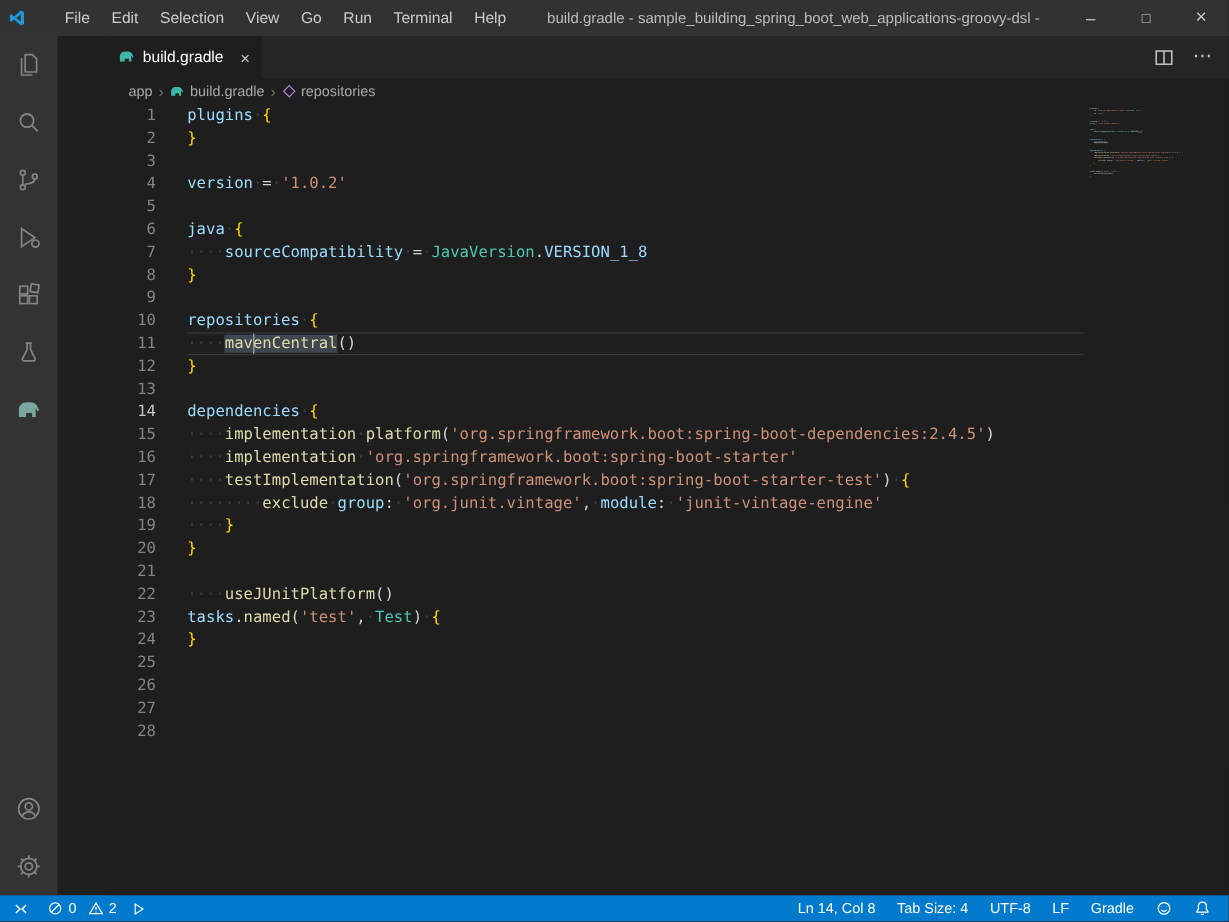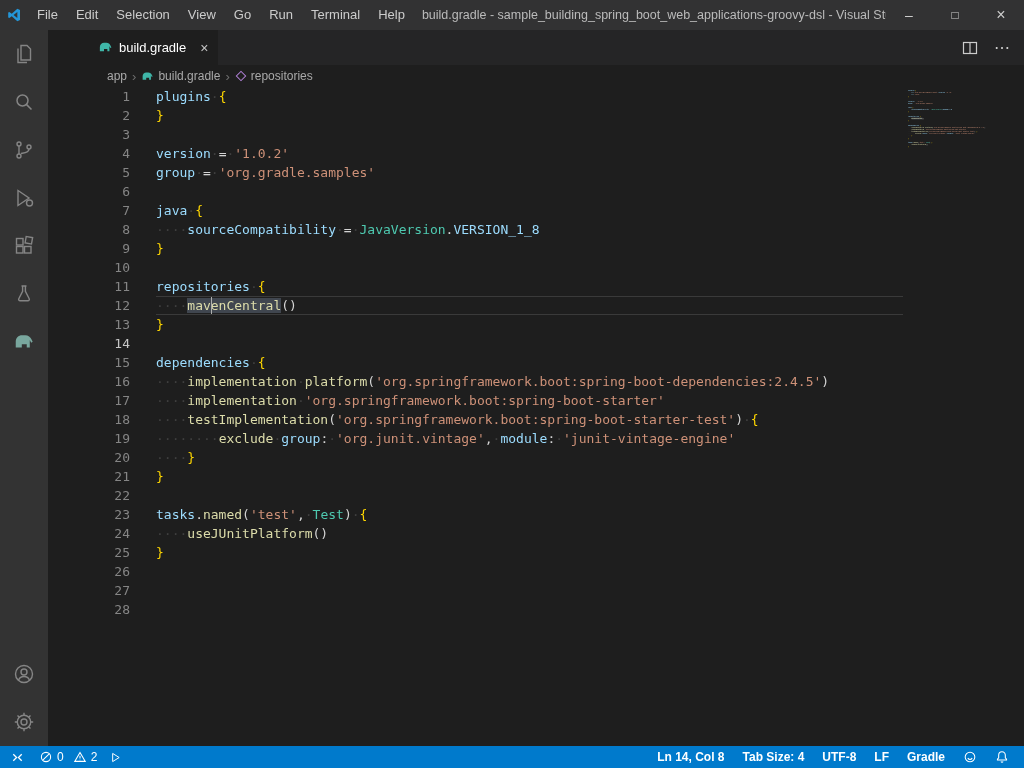--- a/index.html
+++ b/index.html
@@ -2,21 +2,21 @@
 <html style="--titlebar-bg: #323233; --activitybar-bg: #333333; --tabs-bg: #252526; --editor-bg: #1e1e1e; --statusbar-bg: #007acc; --word-hl: #40464f; --cl-border: #3a3a3a; --ln-color: #858585; --ln-active: #c6c6c6; --tok-id: #9cdcfe; --tok-fn: #dcdcaa; --tok-str: #ce9178; --tok-cls: #4ec9b0; --tok-pn: #d4d4d4; --tok-br: #ffd700; --tok-ws: #3f3f3f;"><head>
 <meta charset="utf-8">
 <style>
   * { box-sizing: border-box; }
   html,body { margin:0; padding:0; width:1024px; height:768px; overflow:hidden;
     background:#1e1e1e; font-family:"Liberation Sans", sans-serif; }
   svg { display:block; }
 
   
   .titlebar { height:30px; background:var(--titlebar-bg,#323233); display:flex; align-items:center;
-    color:#cccccc; font-size:13px; }
+    color:#cccccc; font-size:13px;gap:17px; }
   .logo { width:28px; height:30px; display:flex; align-items:center; justify-content:center; }
   .menus { display:flex; }
   .menu-item { padding:0 9px; line-height:30px; cursor:default; }
   .title-center { flex:1; text-align:center; white-space:nowrap; overflow:hidden;
     font-size:12.5px; color:#bbbbbb; padding:0 8px; }
   .window-controls { display:flex; }
   .wc { width:46px; height:30px; display:flex; align-items:center; justify-content:center;
     font-size:14px; color:#cccccc; }
 
   
@@ -71,21 +71,21 @@
     transform-origin:0 0; white-space:pre; width:900px; }
   .minimap-inner .code-line { height:19px; }
   .scrollbar-col { width:14px; flex:none; }
 
   
   .statusbar { height:22px; background:var(--statusbar-bg,#007acc); display:flex; align-items:center;
     color:#ffffff; font-size:12px; }
   .sb-item { display:flex; align-items:center; gap:4px; padding:0 6px; height:22px; }
   .sb-remote { padding:0 8px 0 10px; }
   .sb-right { margin-left:auto; display:flex; align-items:center; gap:4px; padding-right:8px; }
-  .sb-right .sb-item { padding:0 7px;font-weight:bold; }
+  .sb-right .sb-item { padding:0 7px; }
 </style>
 </head>
 <body>
 
 <div class="titlebar">
   <div class="logo">
     <svg width="16" height="16" viewBox="0 0 24 24">
       <path d="M17 2.5 8.6 10.2 5 7.4 3.3 8.2v7.6L5 16.6l3.6-2.8L17 21.5l4-1.9v-15zM17 7.6v8.8L11.3 12z" fill="#2496d8"></path>
     </svg>
   </div>
@@ -245,40 +245,39 @@
           <div class="ln">25</div>
           <div class="ln">26</div>
           <div class="ln">27</div>
           <div class="ln">28</div>
         </div>
       <div class="code" id="code">
           <div class="code-line"><span class="tok-id">plugins</span><span class="tok-ws">·</span><span class="tok-br">{</span></div>
           <div class="code-line"><span class="tok-br">}</span></div>
           <div class="code-line"></div>
           <div class="code-line"><span class="tok-id">version</span><span class="tok-ws">·</span><span class="tok-pn">=</span><span class="tok-ws">·</span><span class="tok-str">'1.0.2'</span></div>
-          <div class="code-line"><span class="tok-id">group</span><span class="tok-ws">·</span><span class="tok-pn">=</span><span class="tok-ws">·</span><span class="tok-str">'org.gradle.samples'</span></div>
           <div class="code-line"></div>
           <div class="code-line"><span class="tok-id">java</span><span class="tok-ws">·</span><span class="tok-br">{</span></div>
           <div class="code-line"><span class="tok-ws">····</span><span class="tok-id">sourceCompatibility</span><span class="tok-ws">·</span><span class="tok-pn">=</span><span class="tok-ws">·</span><span class="tok-cls">JavaVersion</span><span class="tok-pn">.</span><span class="tok-id">VERSION_1_8</span></div>
           <div class="code-line"><span class="tok-br">}</span></div>
           <div class="code-line"></div>
           <div class="code-line"><span class="tok-id">repositories</span><span class="tok-ws">·</span><span class="tok-br">{</span></div>
           <div class="code-line current"><span class="tok-ws">····</span><span class="tok-fn tok-hl">mavenCentral</span><span class="tok-pn">()</span><span class="cursor" style="left: 7ch;"></span></div>
           <div class="code-line"><span class="tok-br">}</span></div>
           <div class="code-line"></div>
           <div class="code-line"><span class="tok-id">dependencies</span><span class="tok-ws">·</span><span class="tok-br">{</span></div>
           <div class="code-line"><span class="tok-ws">····</span><span class="tok-fn">implementation</span><span class="tok-ws">·</span><span class="tok-fn">platform</span><span class="tok-pn">(</span><span class="tok-str">'org.springframework.boot:spring-boot-dependencies:2.4.5'</span><span class="tok-pn">)</span></div>
           <div class="code-line"><span class="tok-ws">····</span><span class="tok-fn">implementation</span><span class="tok-ws">·</span><span class="tok-str">'org.springframework.boot:spring-boot-starter'</span></div>
           <div class="code-line"><span class="tok-ws">····</span><span class="tok-fn">testImplementation</span><span class="tok-pn">(</span><span class="tok-str">'org.springframework.boot:spring-boot-starter-test'</span><span class="tok-pn">)</span><span class="tok-ws">·</span><span class="tok-br">{</span></div>
           <div class="code-line"><span class="tok-ws">········</span><span class="tok-fn">exclude</span><span class="tok-ws">·</span><span class="tok-id">group</span><span class="tok-pn">:</span><span class="tok-ws">·</span><span class="tok-str">'org.junit.vintage'</span><span class="tok-pn">,</span><span class="tok-ws">·</span><span class="tok-id">module</span><span class="tok-pn">:</span><span class="tok-ws">·</span><span class="tok-str">'junit-vintage-engine'</span></div>
           <div class="code-line"><span class="tok-ws">····</span><span class="tok-br">}</span></div>
           <div class="code-line"><span class="tok-br">}</span></div>
           <div class="code-line"></div>
+          <div class="code-line"><span class="tok-ws">····</span><span class="tok-fn">useJUnitPlatform</span><span class="tok-pn">()</span></div>
           <div class="code-line"><span class="tok-id">tasks</span><span class="tok-pn">.</span><span class="tok-fn">named</span><span class="tok-pn">(</span><span class="tok-str">'test'</span><span class="tok-pn">,</span><span class="tok-ws">·</span><span class="tok-cls">Test</span><span class="tok-pn">)</span><span class="tok-ws">·</span><span class="tok-br">{</span></div>
-          <div class="code-line"><span class="tok-ws">····</span><span class="tok-fn">useJUnitPlatform</span><span class="tok-pn">()</span></div>
           <div class="code-line"><span class="tok-br">}</span></div>
           <div class="code-line"></div>
         </div>
       <div class="minimap">
         <div class="minimap-inner" id="minimap"><div class="code-line"><span class="tok-id">plugins</span><span class="tok-ws">·</span><span class="tok-br">{</span></div><div class="code-line"><span class="tok-ws">····</span><span class="tok-id">id</span><span class="tok-ws">·</span><span class="tok-str">'org.springframework.boot'</span><span class="tok-ws">·</span><span class="tok-id">version</span><span class="tok-ws">·</span><span class="tok-str">'2.4.5'</span></div><div class="code-line"><span class="tok-ws">····</span><span class="tok-id">id</span><span class="tok-ws">·</span><span class="tok-str">'java'</span></div><div class="code-line"><span class="tok-br">}</span></div><div class="code-line"></div><div class="code-line"><span class="tok-id">version</span><span class="tok-ws">·</span><span class="tok-pn">=</span><span class="tok-ws">·</span><span class="tok-str">'1.0.2'</span></div><div class="code-line"><span class="tok-id">group</span><span class="tok-ws">·</span><span class="tok-pn">=</span><span class="tok-ws">·</span><span class="tok-str">'org.gradle.samples'</span></div><div class="code-line"></div><div class="code-line"><span class="tok-id">java</span><span class="tok-ws">·</span><span class="tok-br">{</span></div><div class="code-line"><span class="tok-ws">····</span><span class="tok-id">sourceCompatibility</span><span class="tok-ws">·</span><span class="tok-pn">=</span><span class="tok-ws">·</span><span class="tok-cls">JavaVersion</span><span class="tok-pn">.</span><span class="tok-id">VERSION_1_8</span></div><div class="code-line"><span class="tok-br">}</span></div><div class="code-line"></div><div class="code-line"><span class="tok-id">repositories</span><span class="tok-ws">·</span><span class="tok-br">{</span></div><div class="code-line"><span class="tok-ws">····</span><span class="tok-fn tok-hl">mavenCentral</span><span class="tok-pn">()</span></div><div class="code-line"><span class="tok-br">}</span></div><div class="code-line"></div><div class="code-line"><span class="tok-id">dependencies</span><span class="tok-ws">·</span><span class="tok-br">{</span></div><div class="code-line"><span class="tok-ws">····</span><span class="tok-fn">implementation</span><span class="tok-ws">·</span><span class="tok-fn">platform</span><span class="tok-pn">(</span><span class="tok-str">'org.springframework.boot:spring-boot-dependencies:2.4.5'</span><span class="tok-pn">)</span></div><div class="code-line"><span class="tok-ws">····</span><span class="tok-fn">implementation</span><span class="tok-ws">·</span><span class="tok-str">'org.springframework.boot:spring-boot-starter'</span></div><div class="code-line"><span class="tok-ws">····</span><span class="tok-fn">testImplementation</span><span class="tok-pn">(</span><span class="tok-str">'org.springframework.boot:spring-boot-starter-test'</span><span class="tok-pn">)</span><span class="tok-ws">·</span><span class="tok-br">{</span></div><div class="code-line"><span class="tok-ws">········</span><span class="tok-fn">exclude</span><span class="tok-ws">·</span><span class="tok-id">group</span><span class="tok-pn">:</span><span class="tok-ws">·</span><span class="tok-str">'org.junit.vintage'</span><span class="tok-pn">,</span><span class="tok-ws">·</span><span class="tok-id">module</span><span class="tok-pn">:</span><span class="tok-ws">·</span><span class="tok-str">'junit-vintage-engine'</span></div><div class="code-line"><span class="tok-ws">····</span><span class="tok-br">}</span></div><div class="code-line"><span class="tok-br">}</span></div><div class="code-line"></div><div class="code-line"><span class="tok-id">tasks</span><span class="tok-pn">.</span><span class="tok-fn">named</span><span class="tok-pn">(</span><span class="tok-str">'test'</span><span class="tok-pn">,</span><span class="tok-ws">·</span><span class="tok-cls">Test</span><span class="tok-pn">)</span><span class="tok-ws">·</span><span class="tok-br">{</span></div><div class="code-line"><span class="tok-ws">····</span><span class="tok-fn">useJUnitPlatform</span><span class="tok-pn">()</span></div><div class="code-line"><span class="tok-br">}</span></div><div class="code-line"></div></div>
       </div>
       <div class="scrollbar-col"></div>
     </div>
   </div>
 </div>

